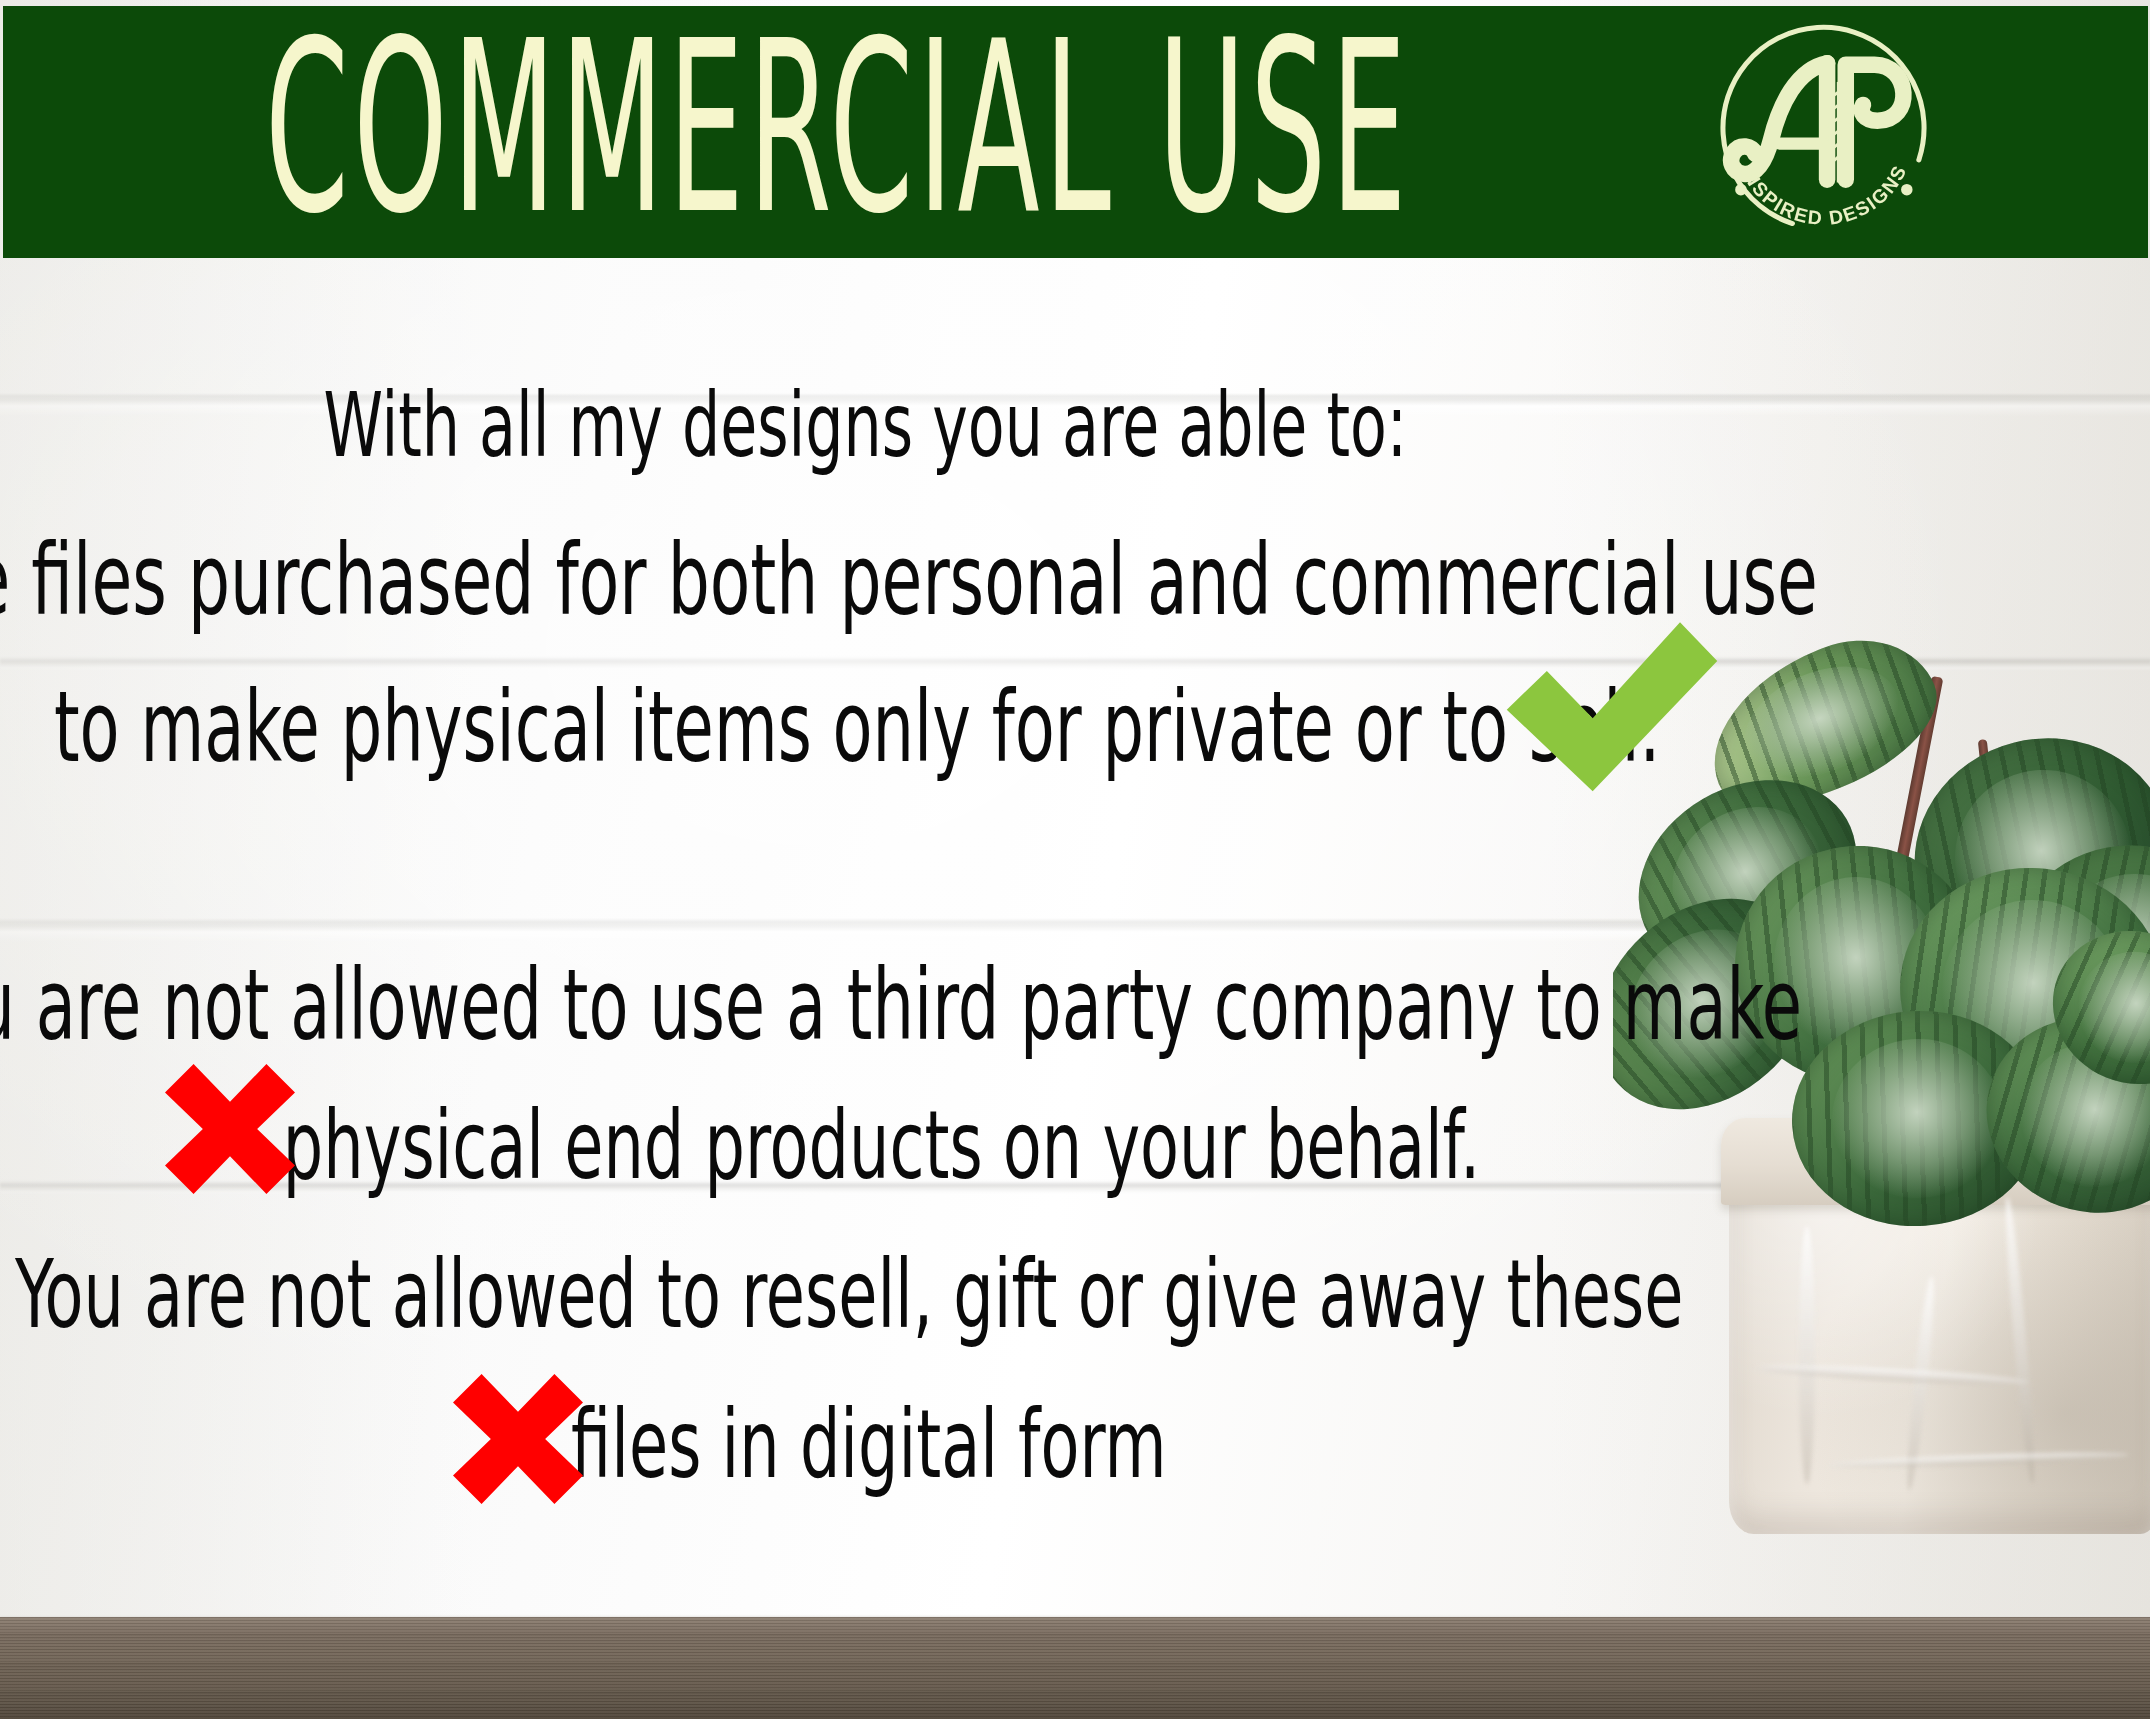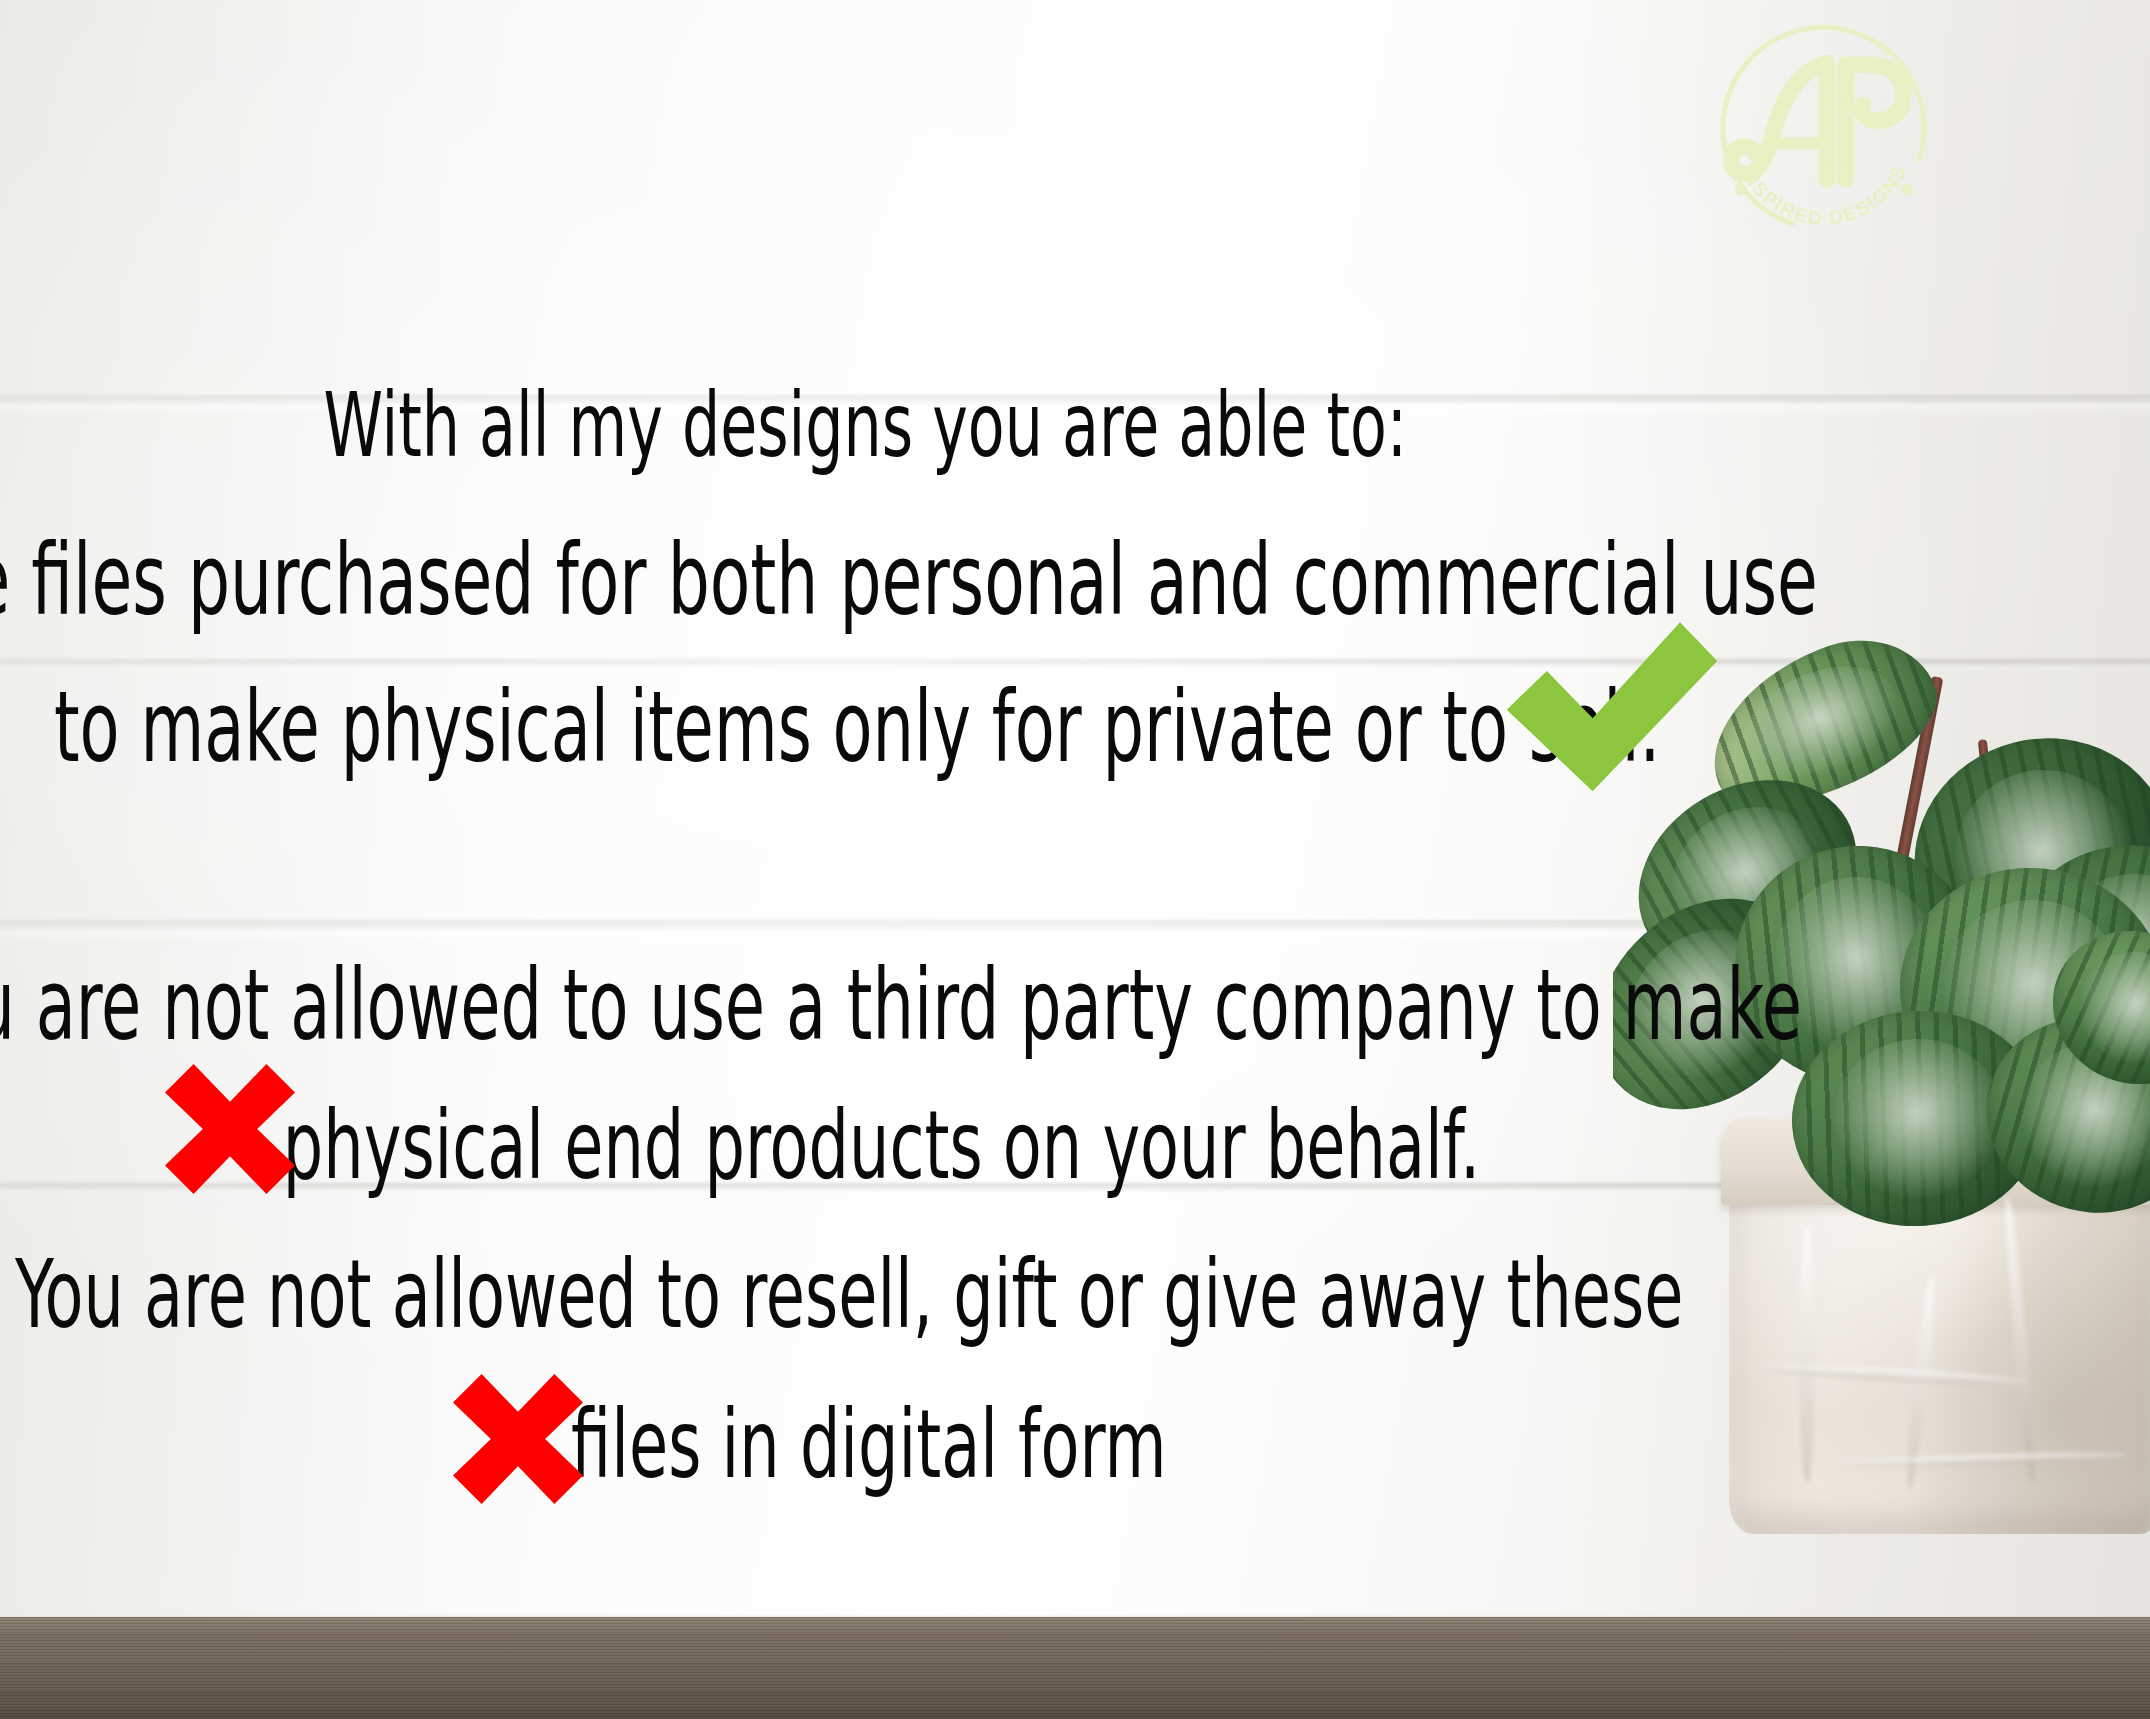--- a/index.html
+++ b/index.html
@@ -198,20 +198,23 @@
     <div class="leaf" style="left:287px;top:237px;width:265px;height:244px;background:linear-gradient(140deg,#7aa96b,#3f6e3e 56%,#2b542e);transform:rotate(6deg);"></div>
 
     <div class="leaf" style="left:179px;top:380px;width:251px;height:215px;background:linear-gradient(140deg,#6e9d60,#396639 58%,#264a29);transform:rotate(-4deg);"></div>
     <div class="leaf" style="left:373px;top:387px;width:215px;height:194px;background:linear-gradient(140deg,#71a063,#3a673a 60%,#254829);transform:rotate(14deg);"></div>
     <div class="leaf" style="left:439px;top:301px;width:165px;height:151px;background:linear-gradient(140deg,#7fae6e,#43723f 60%,#2b542e);transform:rotate(22deg);"></div>
   </div>
 
   <div class="shelf-edge"></div>
   <div class="shelf"></div>
 
+  <div class="banner">
+    <div class="banner-title nosel">COMMERCIAL USE</div>
+  </div>
 
   <div class="logo">
     <svg viewBox="0 0 330 330" aria-hidden="true">
       <defs>
         <path id="arc" d="M 42 196 A 126 126 0 0 0 288 196"></path>
       </defs>
 
       <circle cx="165" cy="160" r="140" fill="none" stroke="#E9F0C4" stroke-width="7" stroke-dasharray="660 220" transform="rotate(108 165 160)" stroke-linecap="round"></circle>
 
       <circle cx="50" cy="246" r="8" fill="#E9F0C4"></circle>

